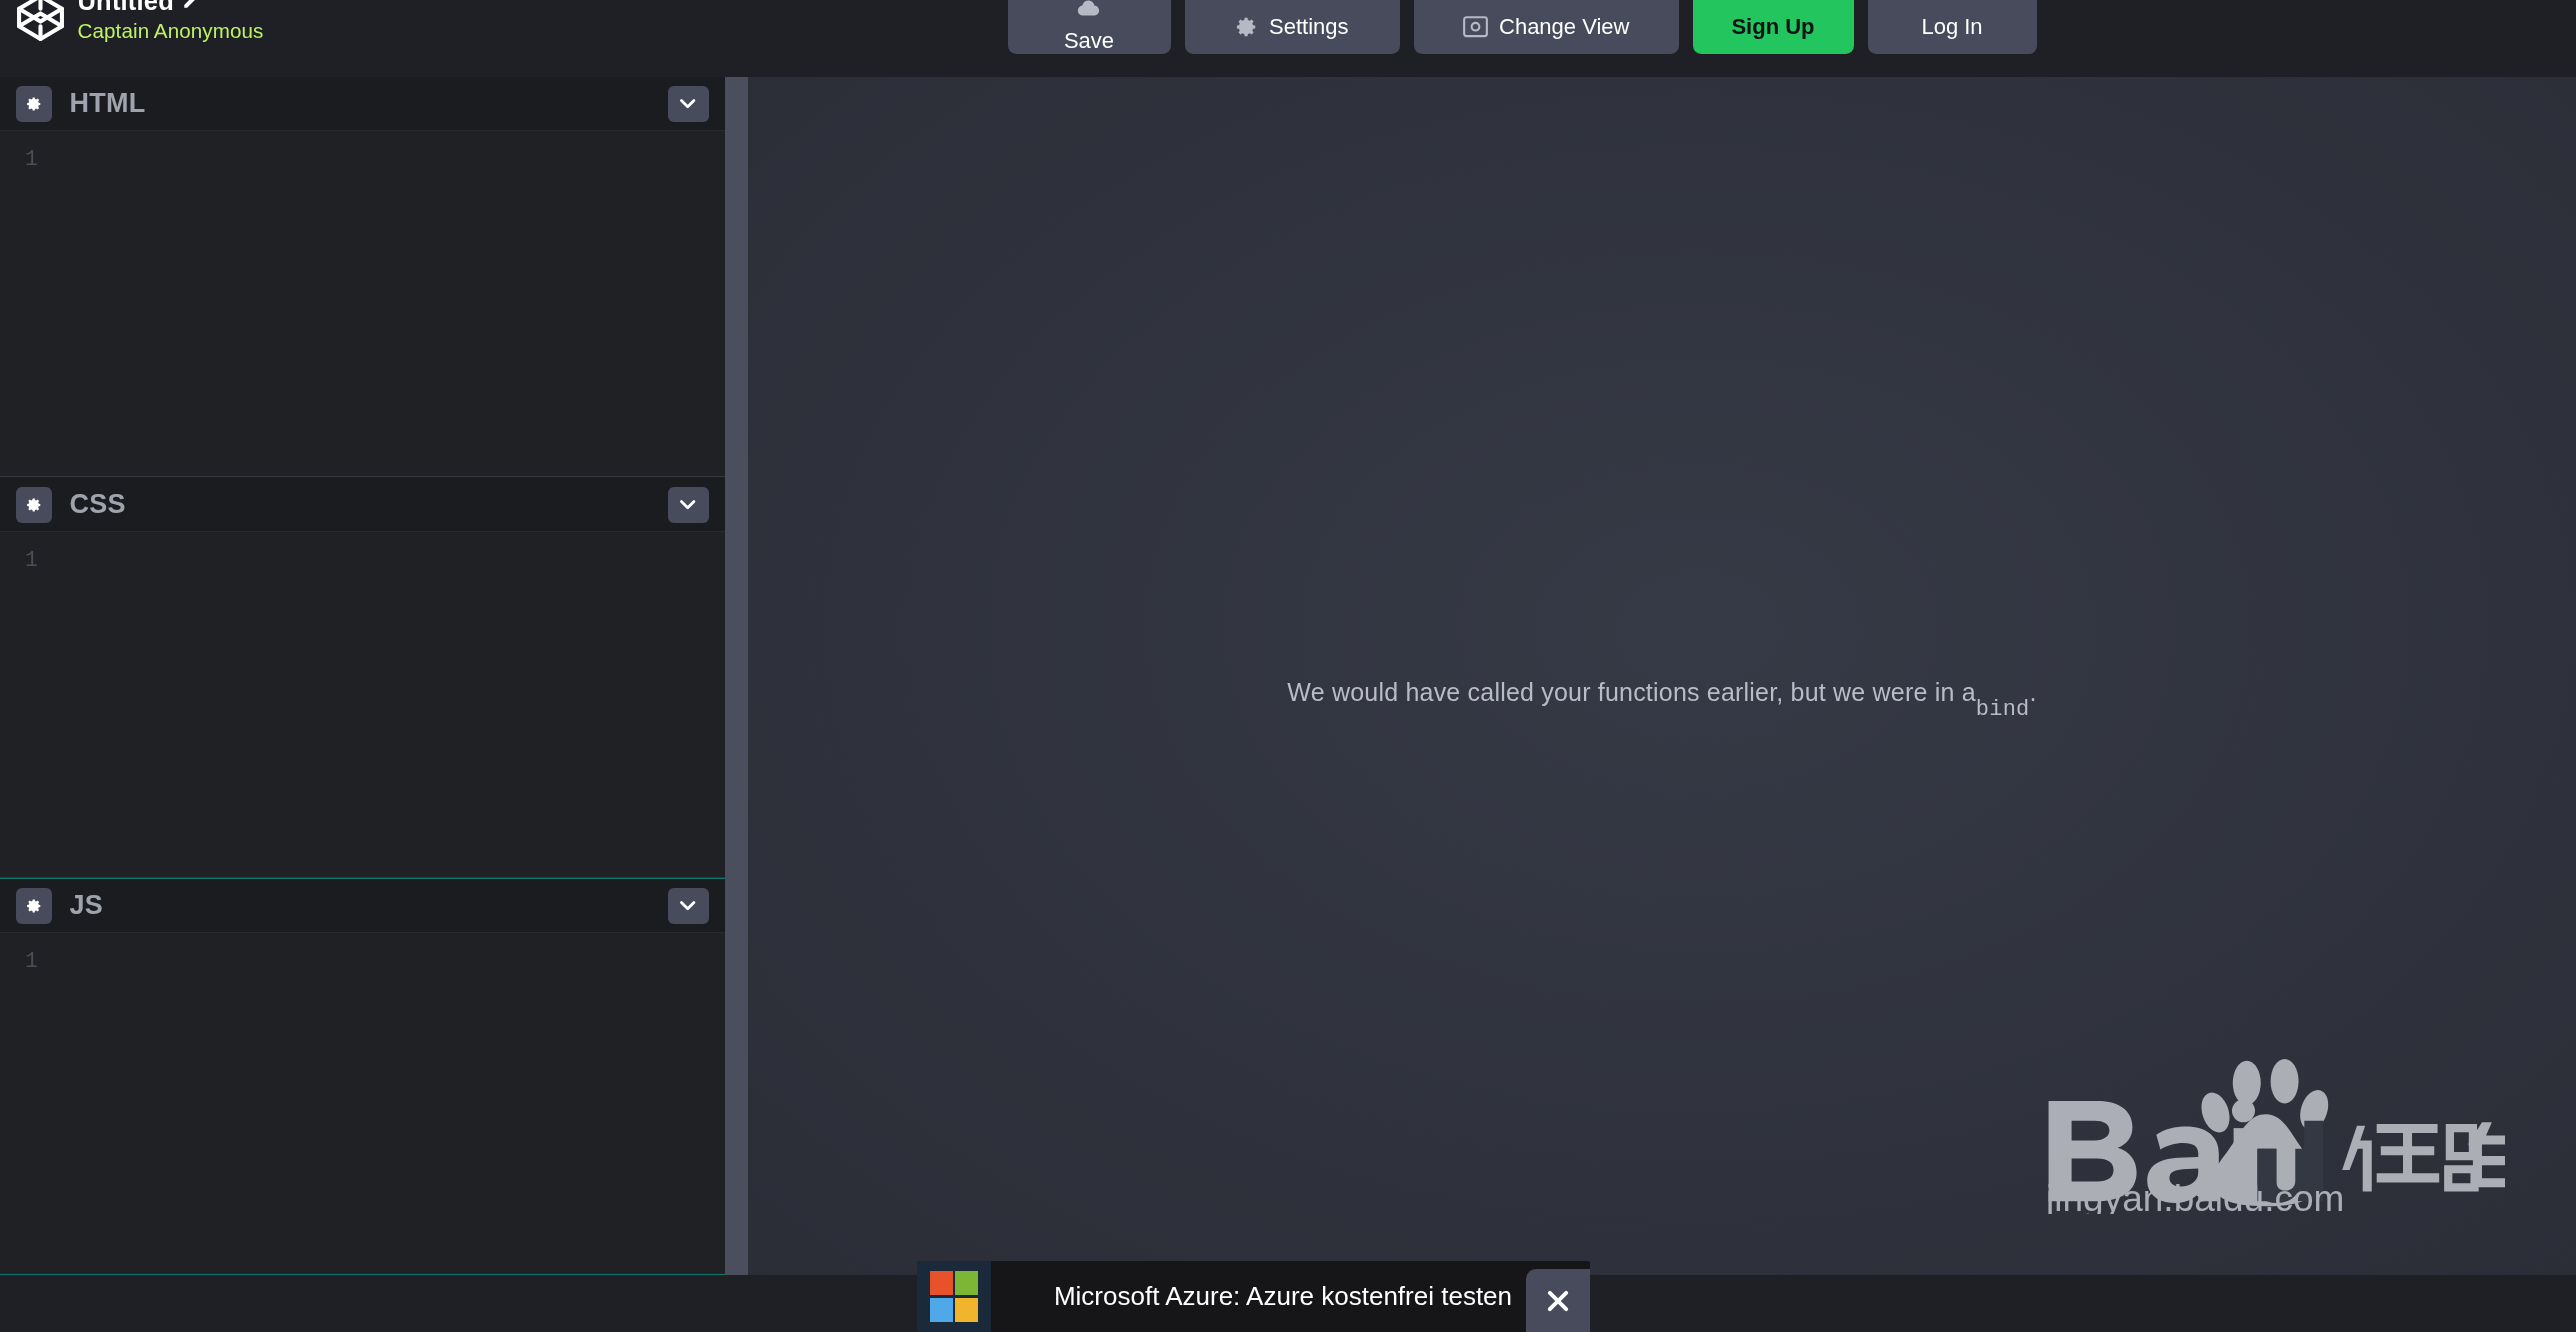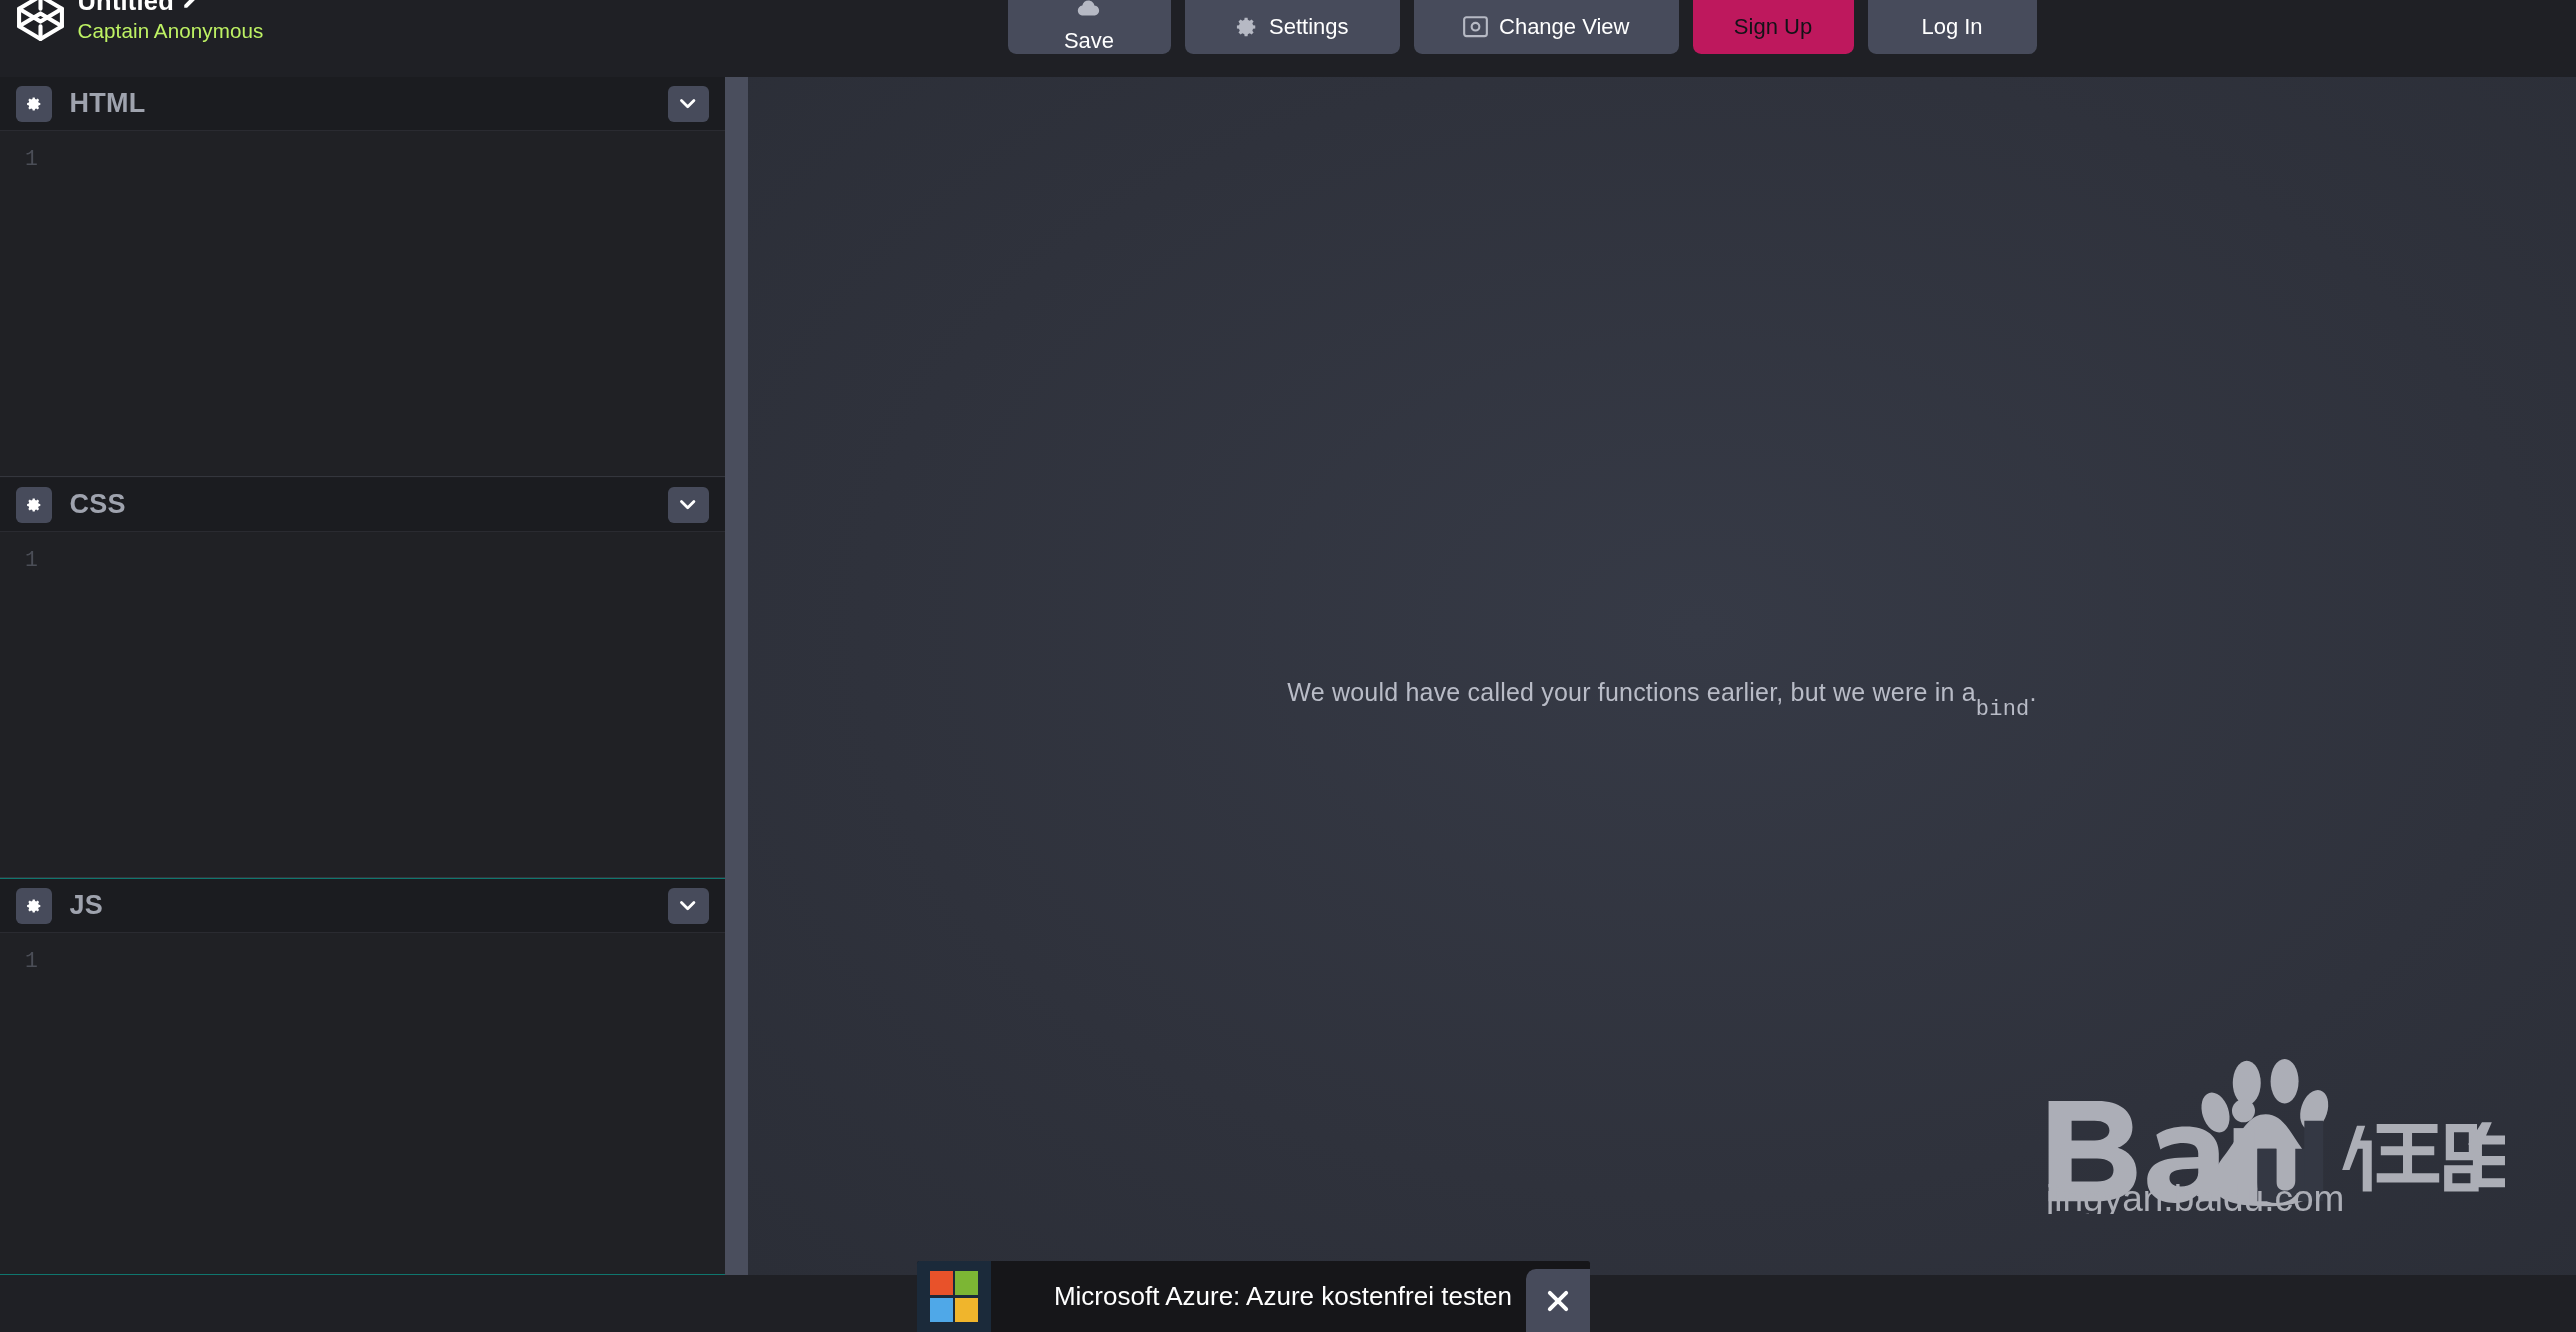--- a/index.html
+++ b/index.html
@@ -96,23 +96,23 @@
     padding: 0 20px;
     box-sizing: border-box;
     cursor: pointer;
     white-space: nowrap;
   }
   .tbtn.save { width: 163px; flex-direction: column; }
   .tbtn.settings { width: 215px; }
   .tbtn.changeview { width: 265px; }
   .tbtn.signup {
     width: 161px;
-    background: #be185d;
+    background: #22c55e;
     color: #121317;
-    font-weight: normal;
+    font-weight: bold;
   }
   .tbtn.login { width: 169px; margin-right: 11.5px; }
   .tbtn .ticon { display: inline-flex; align-items: center; }
 
   
   .editors {
     position: absolute;
     left: 0;
     top: 77px;
     width: 725px;

